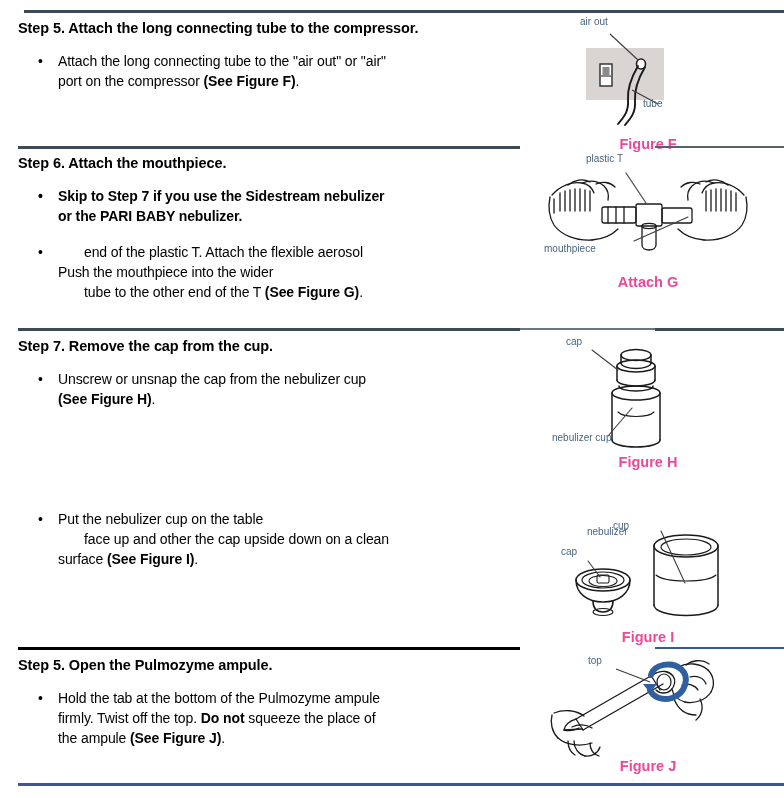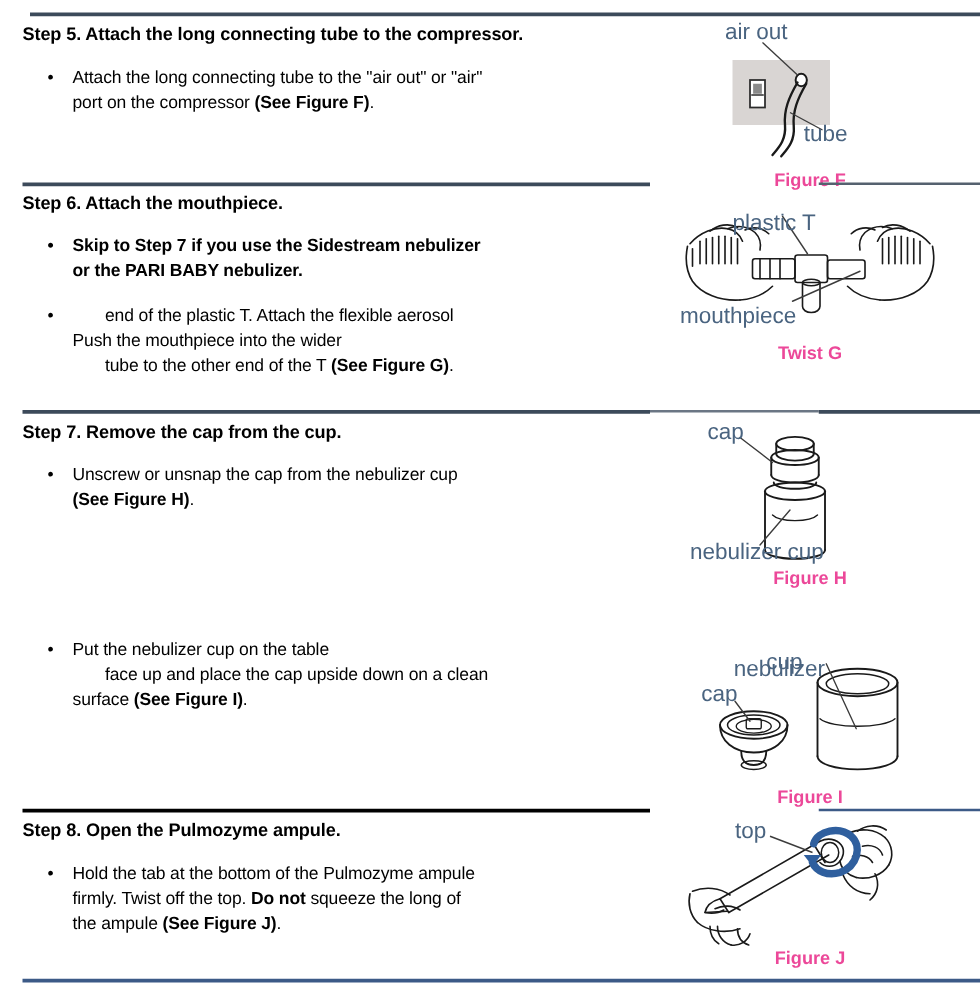--- a/index.html
+++ b/index.html
@@ -48,21 +48,21 @@
   b.inl{font-weight:bold;}
 
   
   .figwrap{position:relative;display:inline-block;}
   .fig-caption{
     font-size:14.5px;font-weight:bold;color:#ec4899;
     margin-top:1px;letter-spacing:0px;
   }
   .lbl{
     position:absolute;
-    font-size:18px;
+    font-size:10px;
     color:#4a6480;
     white-space:nowrap;
     line-height:1.1;
   }
   svg{display:block;}
 </style>
 </head>
 <body>
 
 <div class="page">
@@ -123,21 +123,21 @@
       <div class="bullet-row" style="margin-top:16px;">
         <span class="bullet-dot">•</span>
         <span class="bl ind">end of the plastic T. Attach the flexible aerosol</span>
         <span class="bl">Push the mouthpiece into the wider</span>
         <span class="bl ind"><span>tube to the other end of the T </span><b class="inl">(See Figure G)</b><span>.</span></span>
       </div>
     </div>
 
     <div class="figcol">
       <div class="figwrap" style="width:220px;height:125px;">
-        <div class="lbl" style="left:48px;top:16px;">plastic T</div>
+        <div class="lbl" style="left:48px;top:0px;">plastic T</div>
         <div class="lbl" style="left:6px;top:90px;">mouthpiece</div>
         <svg width="220" height="125" viewBox="0 0 220 125">
           <g fill="none" stroke="#1a1a1a" stroke-width="1.3" stroke-linecap="round" stroke-linejoin="round">
 
             <path d="M14,42 C22,33 34,28 44,30 C50,31 54,35 56,40"></path>
             <path d="M30,32 C36,27 45,25 52,29"></path>
             <path d="M44,30 C52,27 60,28 66,33 C70,37 71,42 70,47"></path>
             <path d="M58,31 C64,28 72,29 77,34"></path>
             <path d="M12,44 C10,54 11,64 16,72 C23,82 38,88 54,87"></path>
             <path d="M54,87 C66,86 74,82 80,76"></path>
@@ -175,42 +175,42 @@
             <path d="M70,54 L70,70"></path>
               <path d="M78,54 L78,70"></path>
               <path d="M86,54 L86,70"></path>
 
             <path d="M88,20 L108,50" stroke="#3c3c3c" stroke-width="1.1"></path>
 
             <path d="M96,88 L150,64" stroke="#3c3c3c" stroke-width="1.1"></path>
           </g>
         </svg>
       </div>
-      <div class="fig-caption" style="margin-top:-8px;">Twist G</div>
+      <div class="fig-caption" style="margin-top:-8px;">Attach G</div>
     </div>
   </div>
 
   <div class="rule" style="top:328px;">
     <div class="seg" style="left:18px;width:502px;background:#3c4a5a;"></div>
     <div class="seg" style="left:520px;width:135px;background:#6b7684;height:2px;"></div>
     <div class="seg" style="left:655px;width:129px;background:#3c4a5a;"></div>
   </div>
 
   <div class="section" style="top:336px;">
     <div class="textcol">
       <div class="step-head">Step 7. Remove the cap from the cup.</div>
       <div class="bullet-row" style="margin-top:14px;">
         <span class="bullet-dot">•</span>
         <span class="bl">Unscrew or unsnap the cap from the nebulizer cup</span>
         <span class="bl"><b class="inl">(See Figure H)</b><span>.</span></span>
       </div>
       <div class="bullet-row" style="margin-top:100px;">
         <span class="bullet-dot">•</span>
         <span class="bl">Put the nebulizer cup on the table</span>
-        <span class="bl ind">face up and place the cap upside down on a clean</span>
+        <span class="bl ind">face up and other the cap upside down on a clean</span>
         <span class="bl"><span>surface </span><b class="inl">(See Figure I)</b><span>.</span></span>
       </div>
     </div>
 
     <div class="figcol" style="top:0;">
       <div class="figwrap" style="width:200px;height:118px;">
         <div class="lbl" style="left:18px;top:0px;">cap</div>
         <div class="lbl" style="left:4px;top:96px;">nebulizer cup</div>
         <svg width="200" height="118" viewBox="0 0 200 118">
           <g fill="none" stroke="#1a1a1a" stroke-width="1.5" stroke-linecap="round" stroke-linejoin="round">
@@ -280,25 +280,25 @@
     </div>
   </div>
 
   <div class="rule" style="top:647px;">
     <div class="seg" style="left:18px;width:502px;background:#000000;"></div>
     <div class="seg" style="left:655px;width:129px;background:#3c5a87;height:2px;"></div>
   </div>
 
   <div class="section" style="top:655px;">
     <div class="textcol">
-      <div class="step-head">Step 8. Open the Pulmozyme ampule.</div>
+      <div class="step-head">Step 5. Open the Pulmozyme ampule.</div>
       <div class="bullet-row" style="margin-top:14px;">
         <span class="bullet-dot">•</span>
         <span class="bl">Hold the tab at the bottom of the Pulmozyme ampule</span>
-        <span class="bl"><span>firmly. Twist off the top. </span><b class="inl">Do not</b><span> squeeze the long of</span></span>
+        <span class="bl"><span>firmly. Twist off the top. </span><b class="inl">Do not</b><span> squeeze the place of</span></span>
         <span class="bl"><span>the ampule </span><b class="inl">(See Figure J)</b><span>.</span></span>
       </div>
     </div>
 
     <div class="figcol">
       <div class="figwrap" style="width:220px;height:105px;">
         <div class="lbl" style="left:50px;top:0px;">top</div>
         <svg width="220" height="105" viewBox="0 0 220 105">
           <g fill="none" stroke="#1a1a1a" stroke-width="1.3" stroke-linecap="round" stroke-linejoin="round">
 

